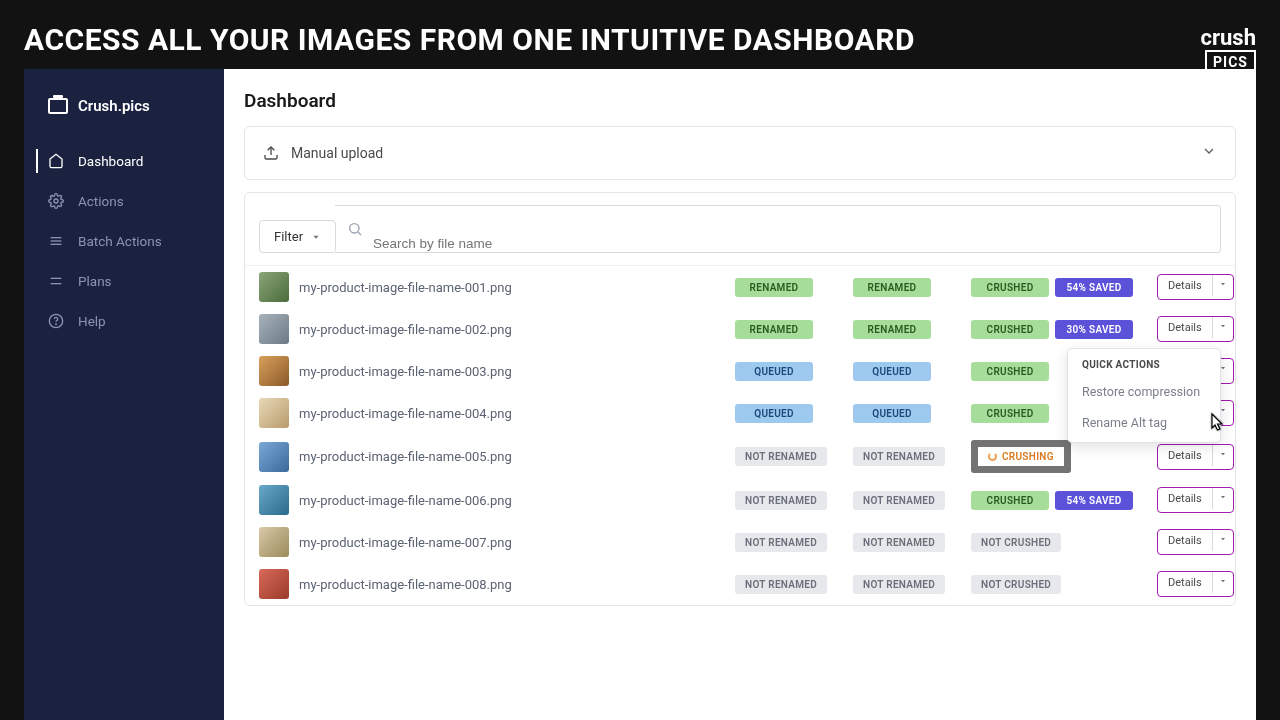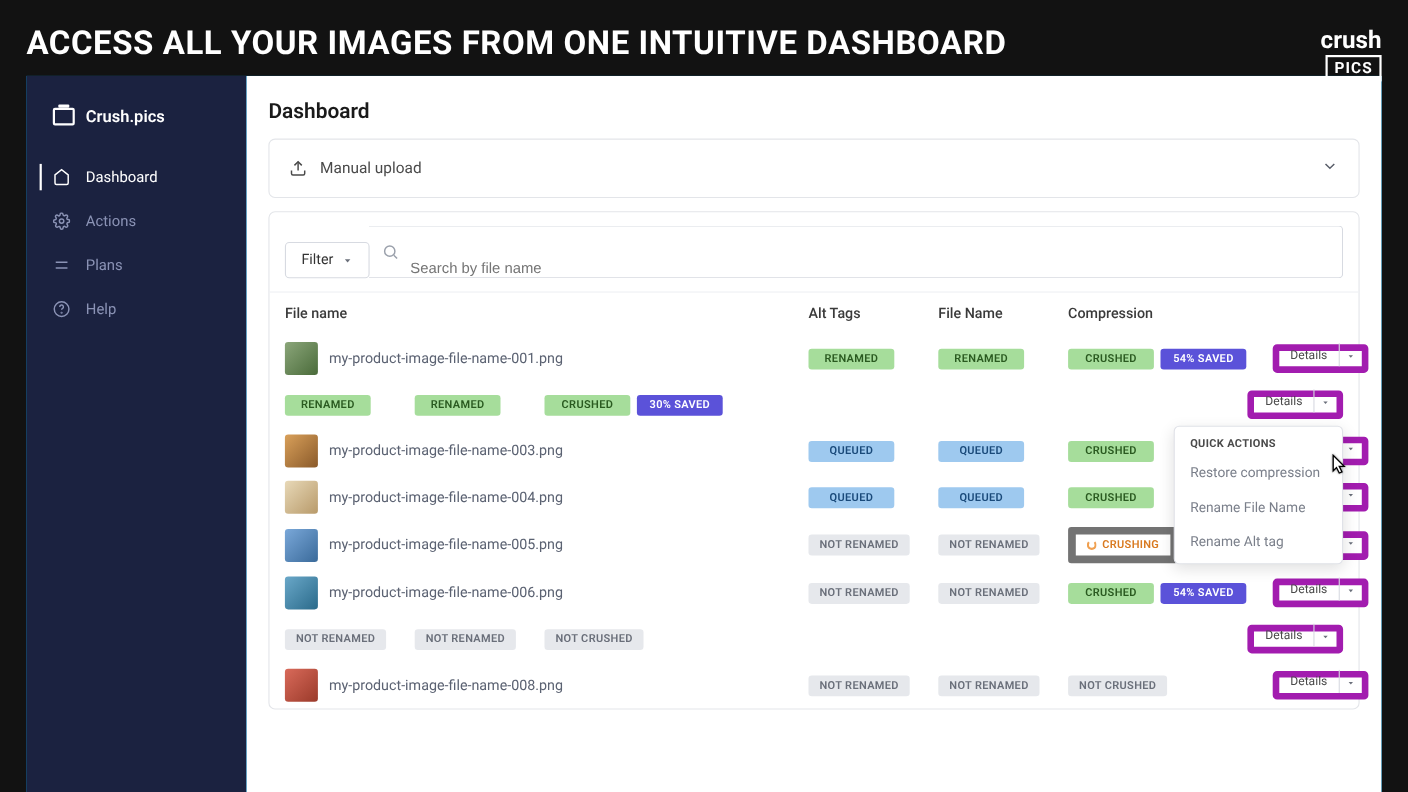--- a/index.html
+++ b/index.html
@@ -60,21 +60,21 @@
 .act-cell { flex: 1; display: flex; justify-content: flex-end; }
 
 .badge { display: inline-block; font-size: 10px; font-weight: 600; padding: 4px 10px; border-radius: 3px; letter-spacing: 0.3px; min-width: 78px; text-align: center; }
 .b-green { background: #a6dd9b; color: #2a5a20; }
 .b-blue { background: #9ec9ef; color: #1a4a7a; }
 .b-gray { background: #e6e8ec; color: #6a6f7a; }
 .b-purple { background: #5b52d9; color: #fff; }
 .b-orange { background: #fff; border: 7px solid #737373; color: #d97a20; display: inline-flex; align-items: center; gap: 5px; }
 .spinner { width: 9px; height: 9px; border: 2px solid #f0a050; border-top-color: transparent; border-radius: 50%; display: inline-block; }
 
-.detail-btn { border: 6px solid #a21caf; border-radius: 4px; background: #fff; font-size: 11px; color: #4a4a4a; display: flex; align-items: flex-end; cursor: pointer; height: 26px; }
+.detail-btn { border: 1px solid #a21caf; border-radius: 4px; background: #fff; font-size: 11px; color: #4a4a4a; display: flex; align-items: flex-start; cursor: pointer; height: 26px; }
 .detail-btn .dl { padding: 5px 10px; border-right: 1px solid #d7dae1; line-height: 1; display: flex; align-items: center; }
 .detail-btn .dc { padding: 5px 6px; display: flex; align-items: center; }
 
 .popover { position: absolute; right: 14px; top: 100%; background: #fff; border: 1px solid #e0e2e8; border-radius: 5px; box-shadow: 0 4px 14px rgba(0,0,0,0.12); width: 154px; z-index: 20; margin-top: -2px; }
 .popover-title { font-size: 10px; font-weight: 700; color: #4a4a4a; padding: 10px 14px 6px; letter-spacing: 0.3px; }
 .popover-item { font-size: 12.5px; color: #7a7f8a; padding: 8px 14px; cursor: pointer; }
 .popover-item:last-child { padding-bottom: 12px; }
 
 .results-footer { text-align: center; font-size: 13px; color: #6a6f7a; padding: 14px 0 10px; }
 
@@ -108,20 +108,30 @@
           <span>Dashboard</span>
         </div>
         <div class="nav-item">
           <span class="nav-icon">
             <svg viewBox="0 0 24 24" fill="none" stroke="currentColor" stroke-width="2">
               <circle cx="12" cy="12" r="3"></circle>
               <path d="M19.4 15a1.65 1.65 0 0 0 .33 1.82l.06.06a2 2 0 1 1-2.83 2.83l-.06-.06a1.65 1.65 0 0 0-1.82-.33 1.65 1.65 0 0 0-1 1.51V21a2 2 0 1 1-4 0v-.09a1.65 1.65 0 0 0-1-1.51 1.65 1.65 0 0 0-1.82.33l-.06.06a2 2 0 1 1-2.83-2.83l.06-.06a1.65 1.65 0 0 0 .33-1.82 1.65 1.65 0 0 0-1.51-1H3a2 2 0 1 1 0-4h.09a1.65 1.65 0 0 0 1.51-1 1.65 1.65 0 0 0-.33-1.82l-.06-.06a2 2 0 1 1 2.83-2.83l.06.06a1.65 1.65 0 0 0 1.82.33h0a1.65 1.65 0 0 0 1-1.51V3a2 2 0 1 1 4 0v.09a1.65 1.65 0 0 0 1 1.51h0a1.65 1.65 0 0 0 1.82-.33l.06-.06a2 2 0 1 1 2.83 2.83l-.06.06a1.65 1.65 0 0 0-.33 1.82v0a1.65 1.65 0 0 0 1.51 1H21a2 2 0 1 1 0 4h-.09a1.65 1.65 0 0 0-1.51 1z"></path>
             </svg>
           </span>
           <span>Actions</span>
+        </div>
+        <div class="nav-item">
+          <span class="nav-icon">
+            <svg viewBox="0 0 24 24" fill="none" stroke="currentColor" stroke-width="2">
+              <line x1="4" y1="7" x2="20" y2="7"></line>
+              <line x1="4" y1="12" x2="20" y2="12"></line>
+              <line x1="4" y1="17" x2="20" y2="17"></line>
+            </svg>
+          </span>
+          <span>Batch Actions</span>
         </div>
         <div class="nav-item">
           <span class="nav-icon">
             <svg viewBox="0 0 24 24" fill="none" stroke="currentColor" stroke-width="2">
               <line x1="4" y1="8" x2="20" y2="8"></line>
               <line x1="4" y1="16" x2="20" y2="16"></line>
             </svg>
           </span>
           <span>Plans</span>
         </div>
@@ -172,26 +182,20 @@
           </div>
           <div class="search-wrap">
             <svg width="16" height="16" viewBox="0 0 24 24" fill="none" stroke="currentColor" stroke-width="2">
                 <circle cx="11" cy="11" r="7"></circle>
                 <line x1="21" y1="21" x2="16.5" y2="16.5"></line>
               </svg>
             <input type="text" placeholder="Search by file name" style="">
           </div>
         </div>
 
-        <div class="table-head">
-          <div class="col-file">File name</div>
-          <div class="col-alt">Alt Tags</div>
-          <div class="col-fname">File Name</div>
-          <div class="col-comp">Compression</div>
-        </div>
 
         <div id="table-body">
             <div class="trow">
               <div class="file-cell">
                 <div class="thumb t1"></div>
                 <span>my-product-image-file-name-001.png</span>
               </div>
               <div class="badge-cell"><span class="badge b-green">RENAMED</span></div>
               <div class="badge-cell"><span class="badge b-green">RENAMED</span></div>
               <div class="comp-cell">
@@ -203,40 +207,43 @@
                   <span class="dl">Details</span>
                   <span class="dc">
                     <svg width="8" height="8" viewBox="0 0 24 24" fill="#6a6f7a">
                       <polygon points="6 9 18 9 12 16"></polygon>
                     </svg>
                   </span>
                 </div>
               </div>
             </div>
             <div class="trow">
+              <div class="file-cell">
+                <div class="thumb t2"></div>
+                <span>my-product-image-file-name-002.png</span>
+              </div>
               <div class="badge-cell"><span class="badge b-green">RENAMED</span></div>
               <div class="badge-cell"><span class="badge b-green">RENAMED</span></div>
               <div class="comp-cell">
                 <span class="badge b-green">CRUSHED</span>
                 <span class="badge b-purple">30% SAVED</span>
               </div>
               <div class="act-cell">
                 <div class="detail-btn">
                   <span class="dl">Details</span>
                   <span class="dc">
                     <svg width="8" height="8" viewBox="0 0 24 24" fill="#6a6f7a">
                       <polygon points="6 9 18 9 12 16"></polygon>
                     </svg>
                   </span>
                 </div>
               </div>
               <div class="popover">
                 <div class="popover-title">QUICK ACTIONS</div>
                 <div class="popover-item">Restore compression</div>
-                <div class="popover-item">Rename File Name</div>
                 <div class="popover-item">Rename Alt tag</div>
               </div>
             </div>
             <div class="trow">
               <div class="file-cell">
                 <div class="thumb t3"></div>
                 <span>my-product-image-file-name-003.png</span>
               </div>
               <div class="badge-cell"><span class="badge b-blue">QUEUED</span></div>
               <div class="badge-cell"><span class="badge b-blue">QUEUED</span></div>
@@ -312,20 +319,24 @@
                   <span class="dl">Details</span>
                   <span class="dc">
                     <svg width="8" height="8" viewBox="0 0 24 24" fill="#6a6f7a">
                       <polygon points="6 9 18 9 12 16"></polygon>
                     </svg>
                   </span>
                 </div>
               </div>
             </div>
             <div class="trow">
+              <div class="file-cell">
+                <div class="thumb t7"></div>
+                <span>my-product-image-file-name-007.png</span>
+              </div>
               <div class="badge-cell"><span class="badge b-gray">NOT RENAMED</span></div>
               <div class="badge-cell"><span class="badge b-gray">NOT RENAMED</span></div>
               <div class="comp-cell">
                 <span class="badge b-gray">NOT CRUSHED</span>
               </div>
               <div class="act-cell">
                 <div class="detail-btn">
                   <span class="dl">Details</span>
                   <span class="dc">
                     <svg width="8" height="8" viewBox="0 0 24 24" fill="#6a6f7a">

